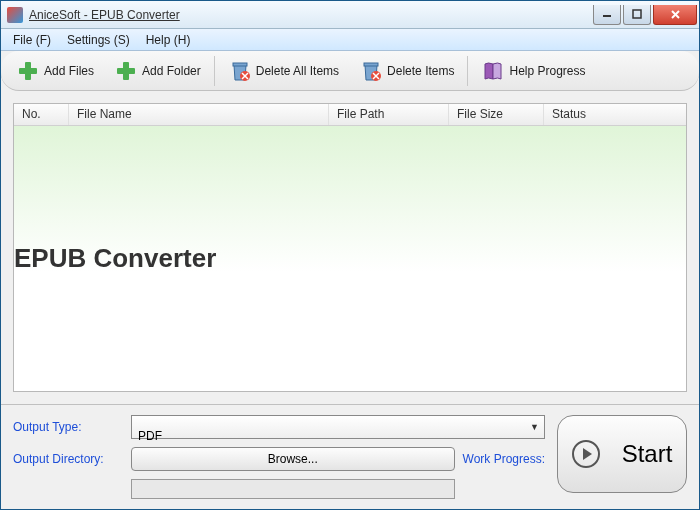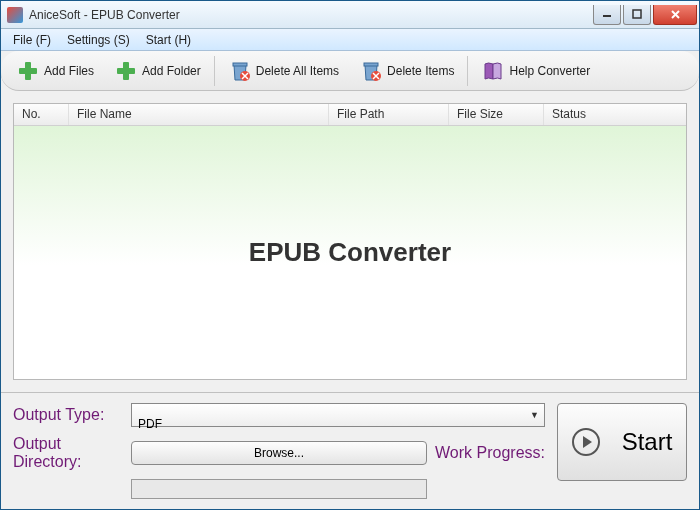--- a/index.html
+++ b/index.html
@@ -1,51 +1,51 @@
 <!DOCTYPE html>
 <html><head>
 <meta charset="utf-8">
 <style>
 * { box-sizing: border-box; margin: 0; padding: 0; font-family: "Segoe UI", Tahoma, sans-serif; }
 body { background: #5ba7d8; width: 700px; height: 510px; overflow: hidden; }
 .window { width: 700px; height: 510px; background: #f0f0f0; border: 1px solid #1a5a8a; display: flex; flex-direction: column; }
 .titlebar { height: 28px; background: linear-gradient(#f5faff, #dceaf5); display: flex; align-items: center; padding: 0 0 0 6px; border-bottom: 1px solid #a0b8c8; }
 .titlebar-icon { width: 16px; height: 16px; background: linear-gradient(135deg,#e74c3c,#3498db); border-radius: 2px; margin-right: 6px; }
-.titlebar-text { font-size: 12px; color: #333; flex: 1; }
+.titlebar-text { font-size: 12px; color: #333; flex: 1; text-decoration: underline; }
 .win-controls { display: flex; height: 20px; margin-right: 2px; }
 .win-btn { width: 28px; height: 20px; display: flex; align-items: center; justify-content: center; margin-left: 2px; border-radius: 0 0 3px 3px; border: 1px solid #888; border-top: none; font-size: 10px; cursor: pointer; }
 .win-min { background: linear-gradient(#e8f0f8,#c8d8e8); }
 .win-max { background: linear-gradient(#e8f0f8,#c8d8e8); }
 .win-close { background: linear-gradient(#f08070,#d04030); color: #fff; width: 44px; border-color: #a03020; }
 .menubar { height: 22px; background: linear-gradient(#eaf4ff,#d0e8ff); border-bottom: 1px solid #a8c0d8; display: flex; align-items: center; padding: 0 4px; font-size: 12px; }
 .menu-item { padding: 8px 8px; cursor: pointer; color: #222; }
 .toolbar { height: 40px; background: linear-gradient(#f8f8f8,#e8e8e8); border-bottom: 1px solid #c0c0c0; display: flex; align-items: center; padding: 0 6px; gap: 2px; border-radius: 18px; }
 .tool-btn { height: 34px; display: flex; align-items: center; padding: 0 8px; font-size: 12px; color: #222; cursor: pointer; border: 1px solid transparent; border-radius: 3px; }
 .tool-sep { width: 1px; height: 30px; background: #c8c8c8; margin: 0 2px; }
 .icon-box { width: 24px; height: 24px; margin-right: 4px; display: flex; align-items: center; justify-content: center; }
 .list-area { flex: 1; margin: 12px; background: #fff; border: 1px solid #b8b8b8; display: flex; flex-direction: column; }
 .list-header { height: 22px; background: linear-gradient(#fdfdfd,#ececec); border-bottom: 1px solid #d0d0d0; display: flex; font-size: 12px; color: #333; }
 .col { padding: 3px 8px; border-right: 1px solid #e0e0e0; }
 .col-no { width: 55px; }
 .col-name { width: 260px; }
 .col-path { width: 120px; }
 .col-size { width: 95px; }
 .col-status { flex: 1; border-right: none; }
-.list-body { flex: 1; background: linear-gradient(#e0f5d8 0%, #ffffff 55%); display: flex; align-items: center; justify-content: center; }
+.list-body { flex: 1; background: linear-gradient(#e0f5d8 0%, #ffffff 55%); display: flex; align-items: center; justify-content: flex-start; }
 .watermark { font-size: 26px; font-weight: bold; color: #333; }
 .bottom { border-top: 1px solid #c0c0c0; padding: 10px 12px; background: #f0f0f0; display: flex; gap: 12px; }
 .bottom-left { flex: 1; display: grid; grid-template-columns: 110px 1fr auto; gap: 8px 8px; align-items: center; font-size: 12px; }
-.label { color: #701a75; font-size: 16px; }
+.label { color: #1d4ed8; font-size: 12px; }
 .select, .text-input { height: 24px; border: 1px solid #888; background: #fff; padding: 9px 6px; font-size: 12px; width: 100%; }
 .select { appearance: none; background: linear-gradient(#fff,#eee); }
 .select-wrap { position: relative; grid-column: 2 / 4; }
 .select-caret { position: absolute; right: 6px; top: 50%; transform: translateY(-50%); font-size: 9px; color: #333; pointer-events: none; }
 .btn { height: 24px; padding: 0 12px; border: 1px solid #888; background: linear-gradient(#fdfdfd,#e4e4e4); border-radius: 4px; font-size: 12px; cursor: pointer; min-width: 70px; }
 .progress { height: 20px; border: 1px solid #999; background: #e8e8e8; grid-column: 2 / 3; }
-.start-btn { width: 130px; height: 78px; border: 1px solid #888; background: linear-gradient(#fdfdfd,#e0e0e0); border-radius: 4px; display: flex; align-items: center; justify-content: center; font-size: 24px; cursor: pointer; gap: 22px; }
+.start-btn { width: 130px; height: 78px; border: 1px solid #888; background: linear-gradient(#fdfdfd,#e0e0e0); border-radius: 16px; display: flex; align-items: center; justify-content: center; font-size: 24px; cursor: pointer; gap: 22px; }
 .play-circle { width: 28px; height: 28px; border: 2px solid #555; border-radius: 50%; display: flex; align-items: center; justify-content: center; }
 .play-circle::after { content: ""; border-left: 9px solid #555; border-top: 6px solid transparent; border-bottom: 6px solid transparent; margin-left: 3px; }
 </style>
 </head>
 <body>
 
 <div class="window">
 
   <div class="titlebar">
     <div class="titlebar-icon"></div>
@@ -66,21 +66,21 @@
             <line x1="2" y1="2" x2="9" y2="9" stroke="#fff" stroke-width="2"></line>
             <line x1="9" y1="2" x2="2" y2="9" stroke="#fff" stroke-width="2"></line>
           </svg>
       </div>
     </div>
   </div>
 
   <div class="menubar">
     <div class="menu-item">File (F)</div>
     <div class="menu-item">Settings (S)</div>
-    <div class="menu-item">Start (H)</div>
+    <div class="menu-item">Help (H)</div>
   </div>
 
   <div class="toolbar">
     <div class="tool-btn">
       <span class="icon-box">
         <svg width="22" height="22">
             <rect x="8" y="2" width="6" height="18" fill="#4caf50" rx="1"></rect>
             <rect x="2" y="8" width="18" height="6" fill="#4caf50" rx="1"></rect>
           </svg>
       </span>
@@ -121,21 +121,21 @@
       <span>Delete Items</span>
     </div>
     <div class="tool-sep"></div>
     <div class="tool-btn">
       <span class="icon-box">
         <svg width="22" height="22">
             <path d="M3 4 Q6 2 11 4 L11 19 Q6 17 3 19 Z" fill="#9b59b6" stroke="#6a3a8a"></path>
             <path d="M11 4 Q16 2 19 4 L19 19 Q16 17 11 19 Z" fill="#c8a8e0" stroke="#6a3a8a"></path>
           </svg>
       </span>
-      <span>Help Converter</span>
+      <span>Help Progress</span>
     </div>
   </div>
 
   <div class="list-area">
     <div class="list-header">
       <div class="col col-no">No.</div>
       <div class="col col-name">File Name</div>
       <div class="col col-path">File Path</div>
       <div class="col col-size">File Size</div>
       <div class="col col-status">Status</div>

